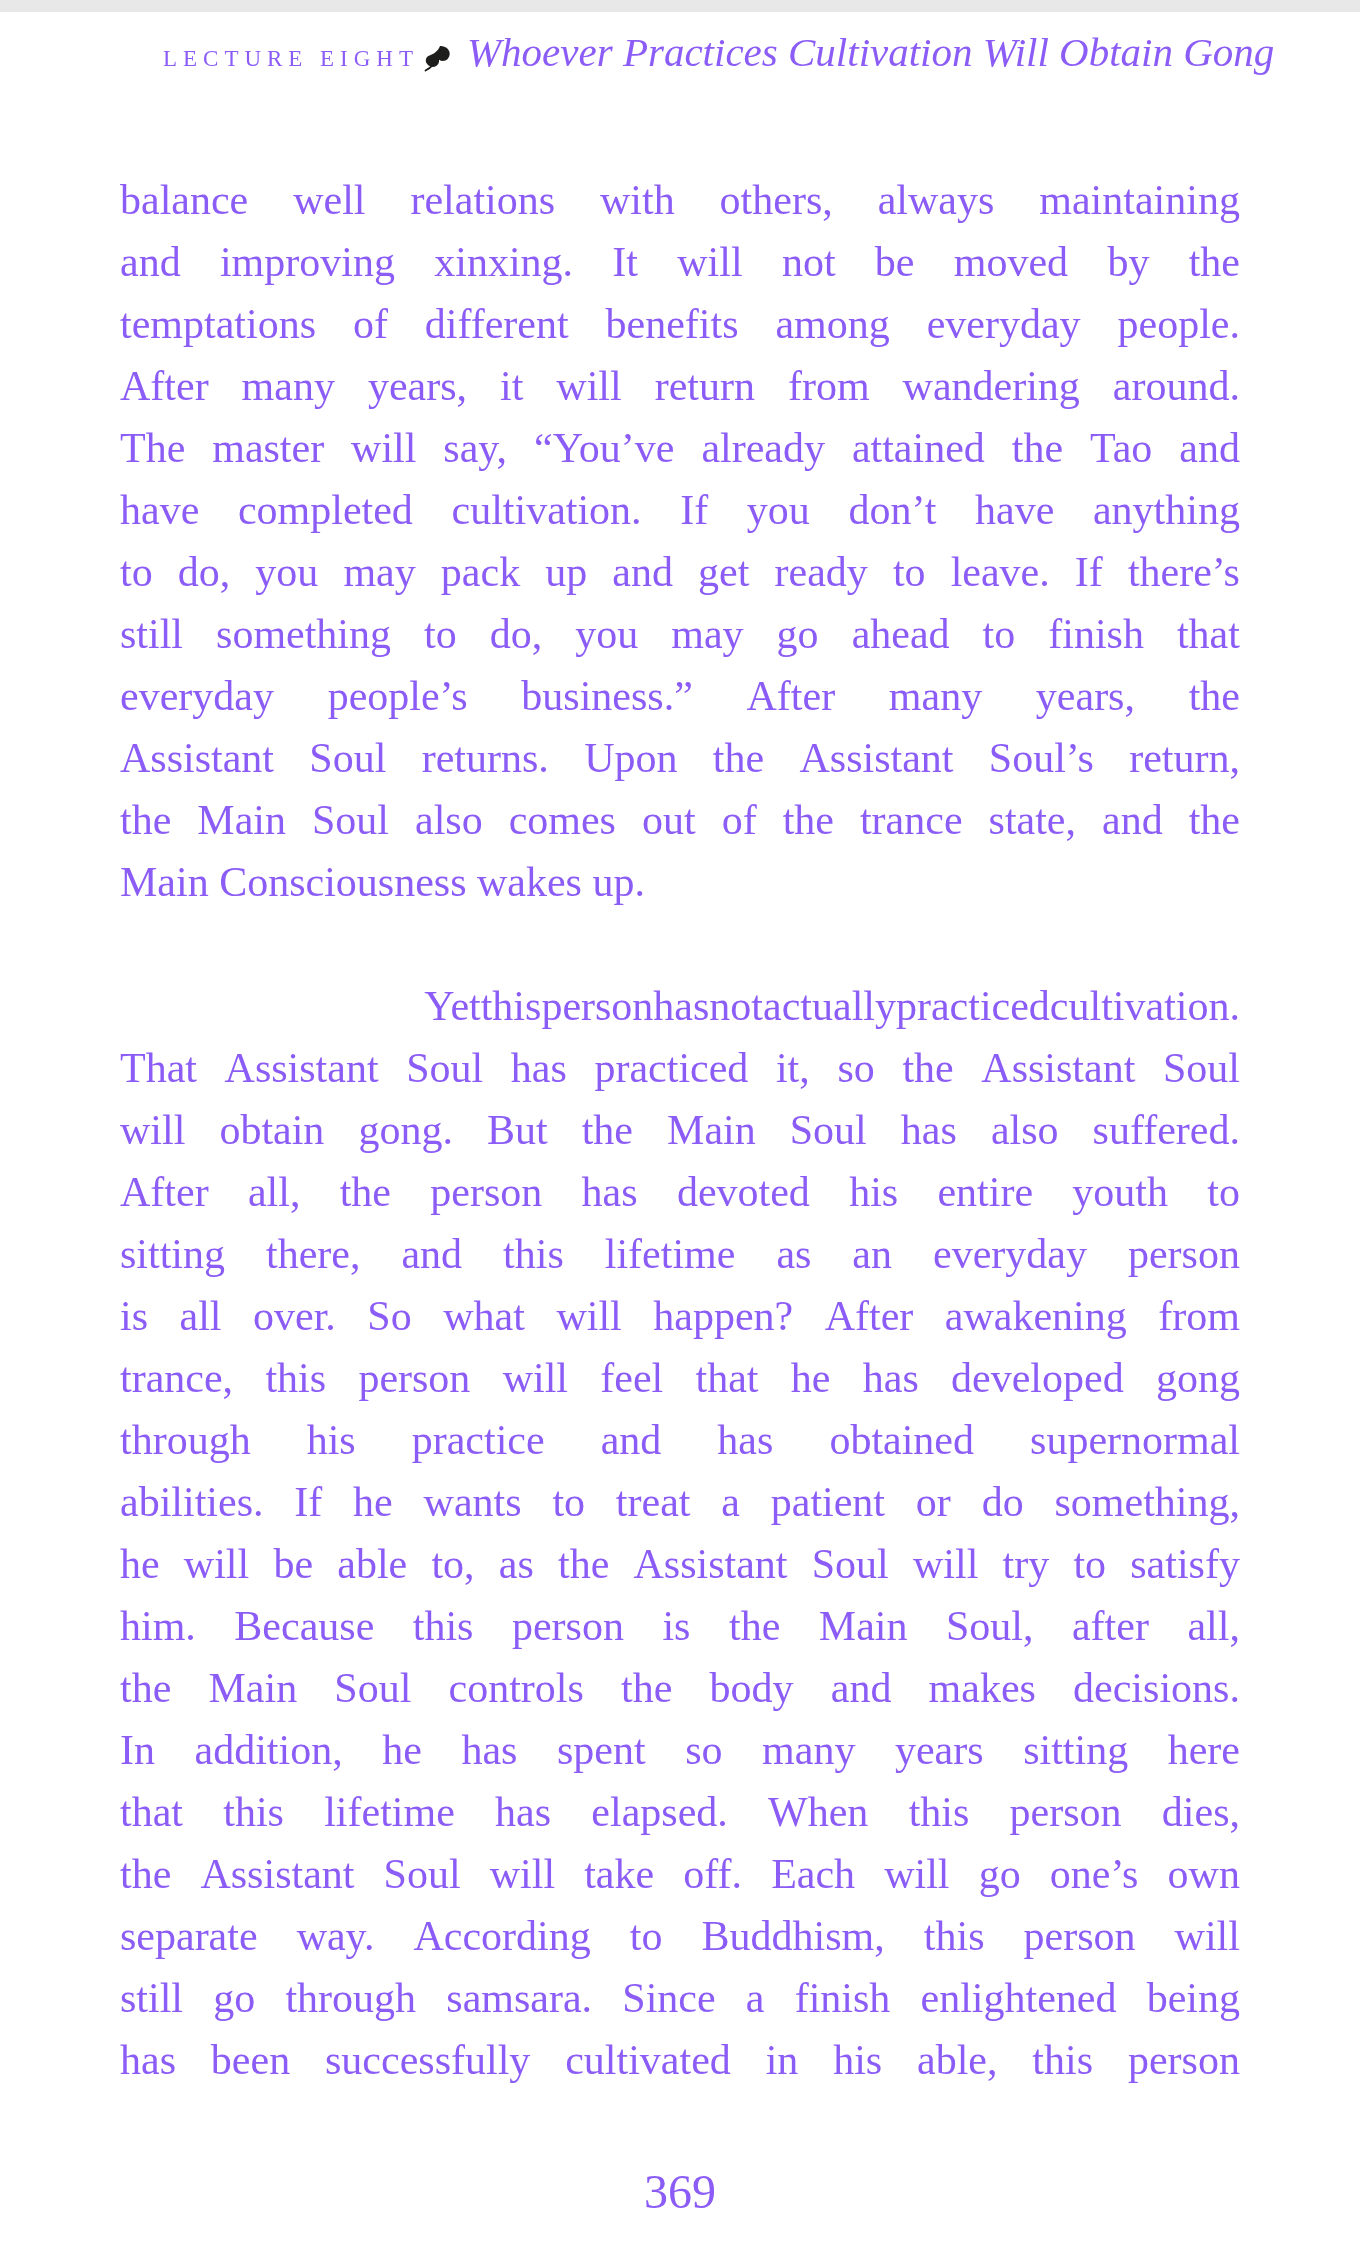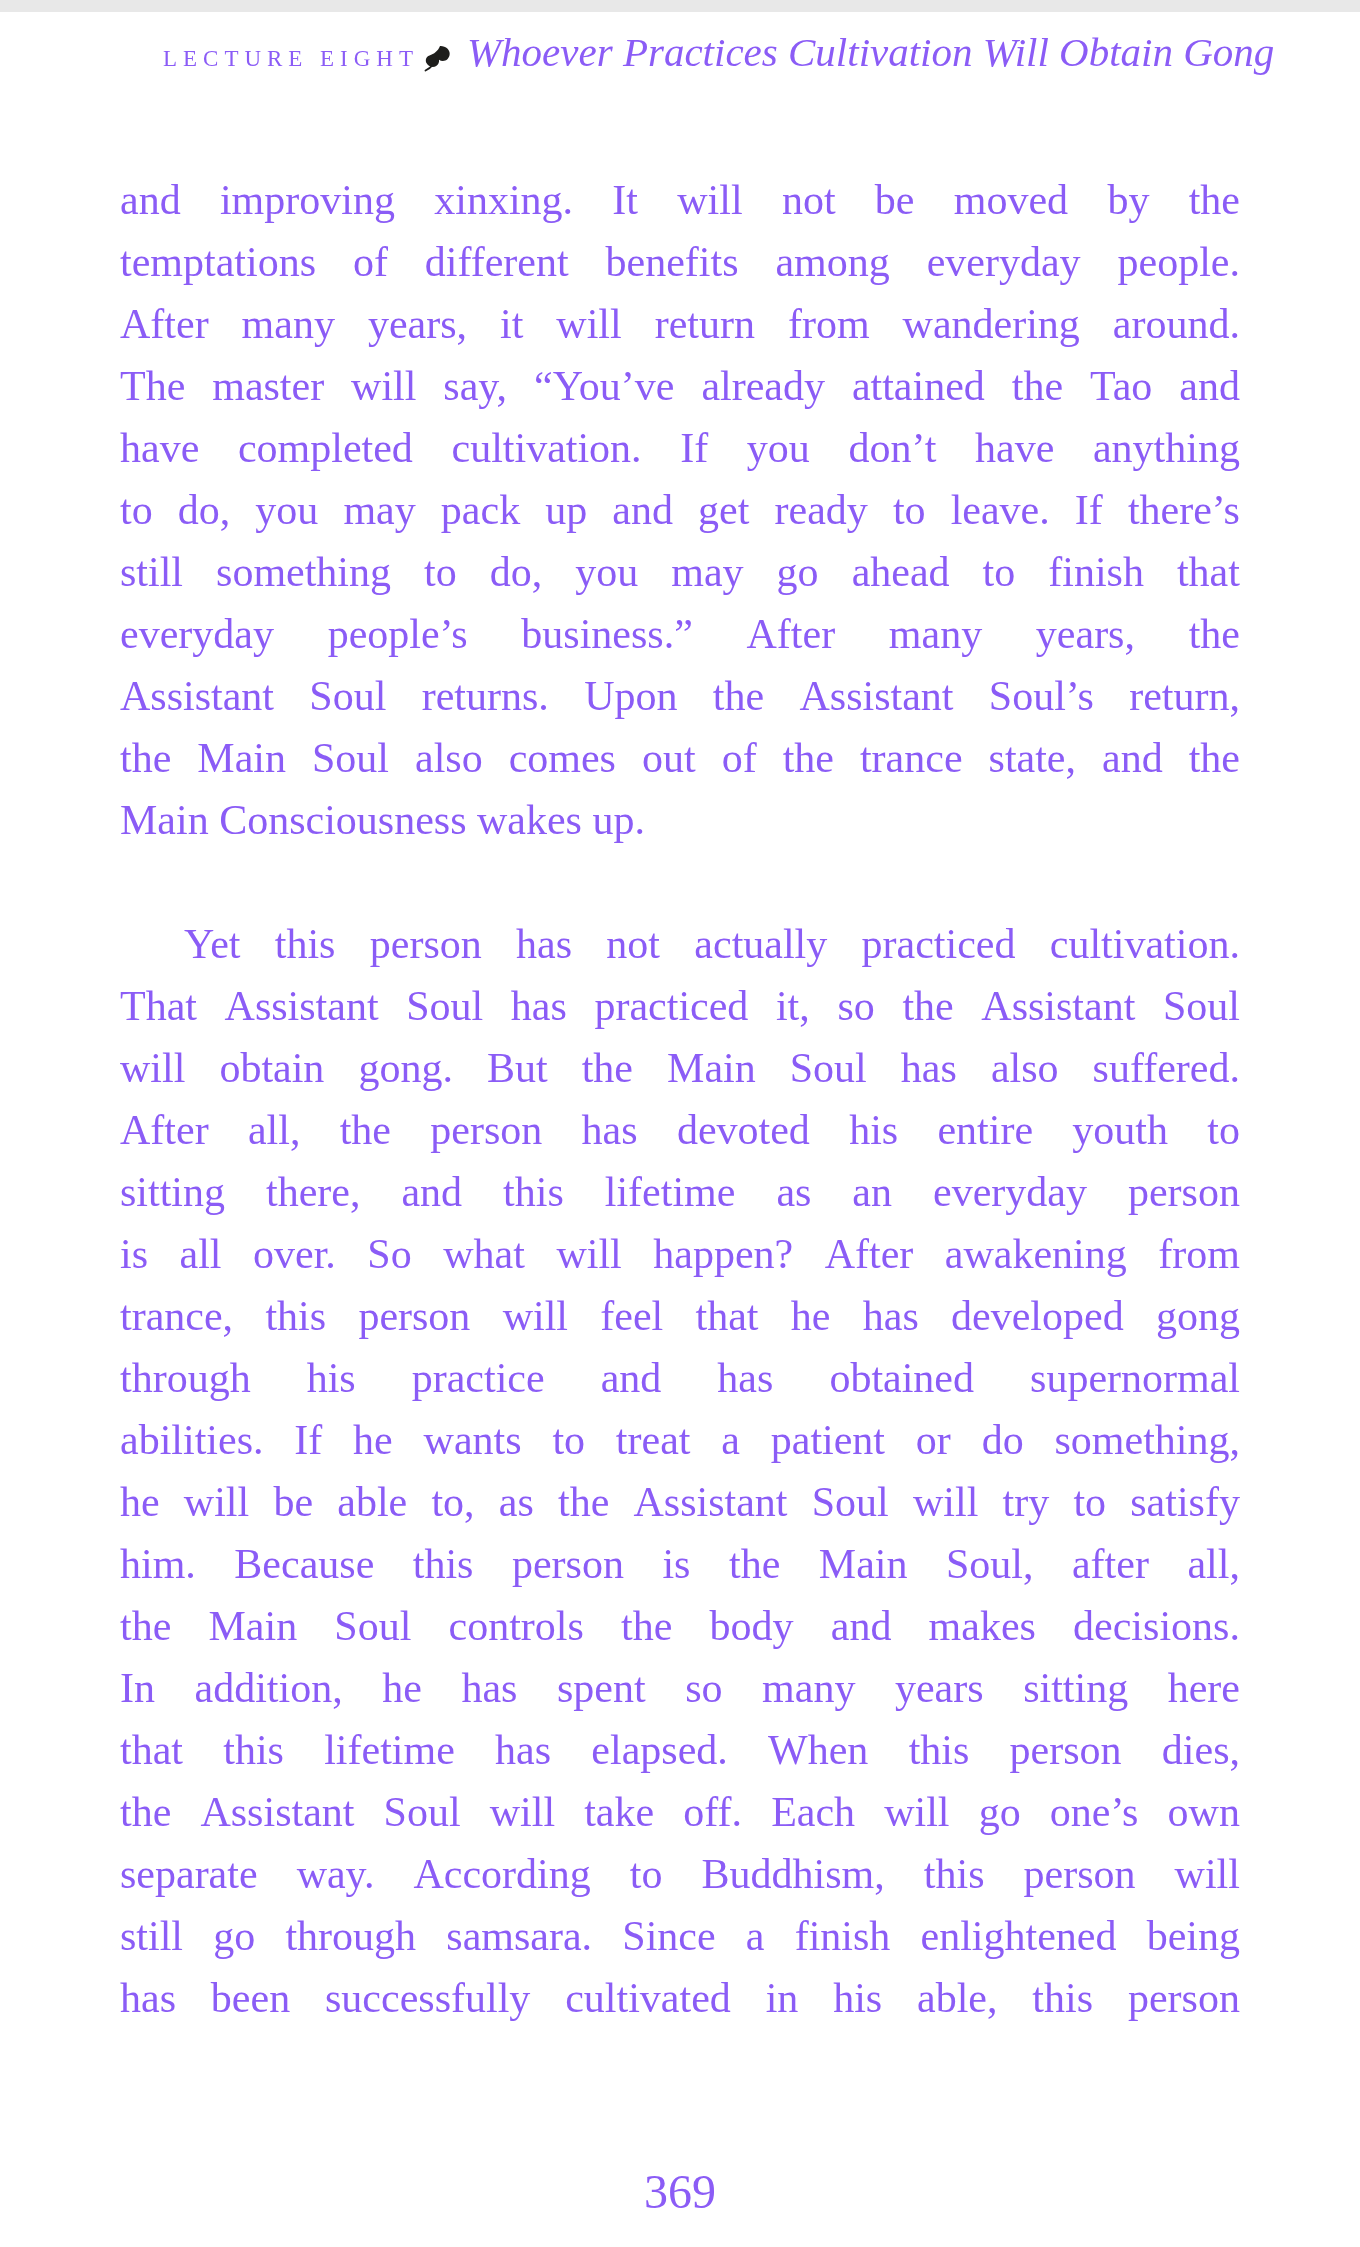--- a/index.html
+++ b/index.html
@@ -48,21 +48,21 @@
     font-size: 42px;
     line-height: 62px;
   }
   .paragraph + .paragraph { margin-top: 62px; }
   .line { height: 62px; }
   .line.justified {
     display: flex;
     justify-content: space-between;
     white-space: nowrap;
   }
-  .line.indent { padding-left: 64px; }
+  .line.indent { padding-left: 64px; justify-content: flex-end; }
 
   
   .folio {
     position: absolute;
     top: 2158px;
     left: 120px;
     width: 1120px;
     text-align: center;
     font-size: 48px;
     line-height: 44px;
@@ -83,20 +83,29 @@
                  C22.5 3.7 19.5 2.8 17 3 Z" fill="#1e1e1c"></path>
         <path d="M2.5 27.5 C8.5 24.5 13 19 14.8 12.5" stroke="#1e1e1c" stroke-width="1.8" fill="none" stroke-linecap="round"></path>
       </svg>
     </span>
     <span class="chapter-title">Whoever Practices Cultivation Will Obtain Gong</span>
   </div>
 
   <div class="body-text">
       <div class="paragraph">
         <div class="line justified">
+          <span>balance</span>
+          <span>well</span>
+          <span>relations</span>
+          <span>with</span>
+          <span>others,</span>
+          <span>always</span>
+          <span>maintaining</span>
+        </div>
+        <div class="line justified">
           <span>and</span>
           <span>improving</span>
           <span>xinxing.</span>
           <span>It</span>
           <span>will</span>
           <span>not</span>
           <span>be</span>
           <span>moved</span>
           <span>by</span>
           <span>the</span>

